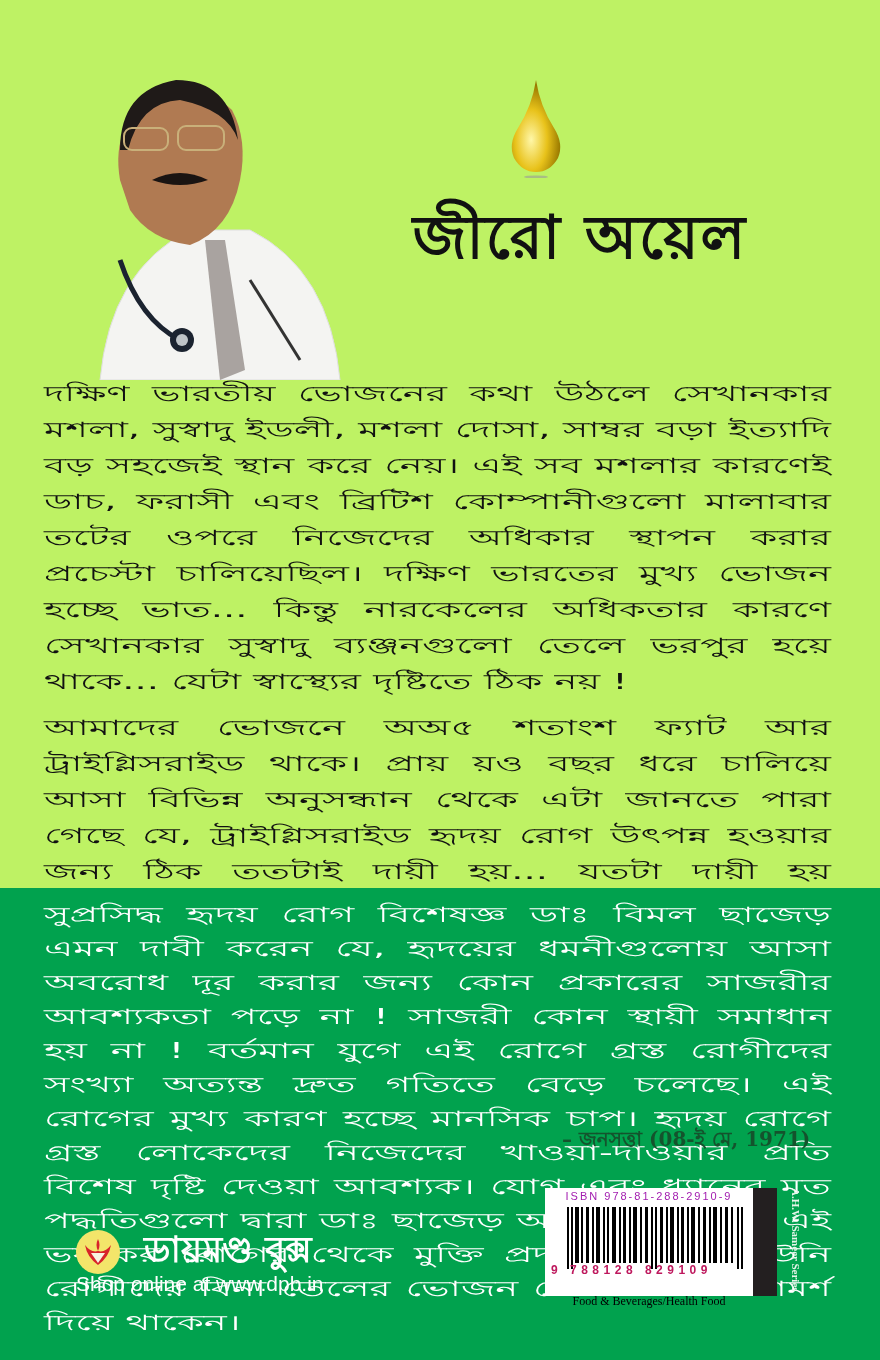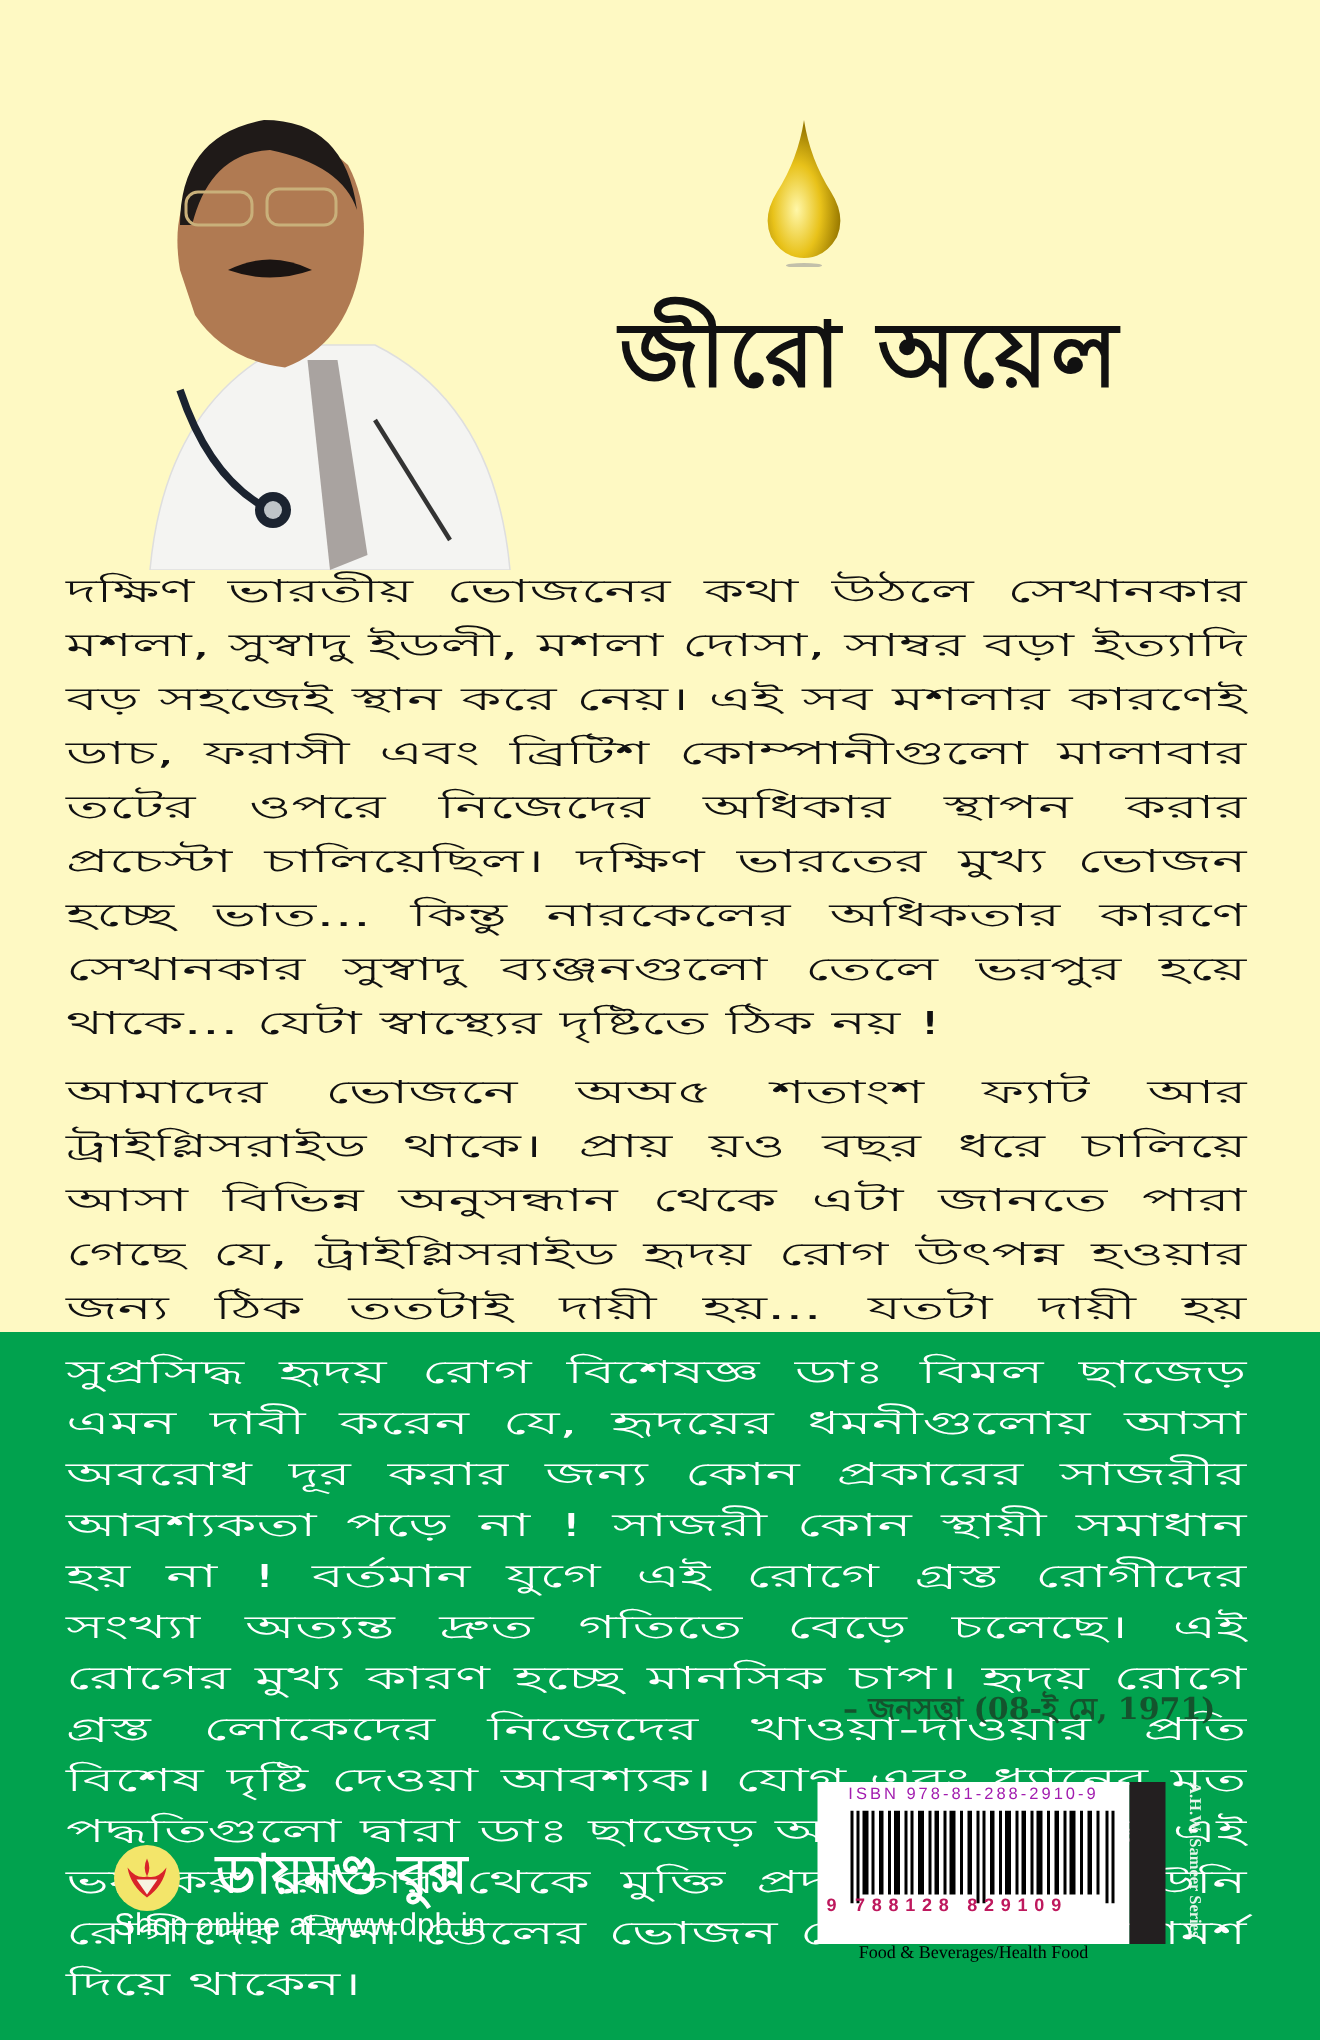--- a/index.html
+++ b/index.html
@@ -1,17 +1,17 @@
 <!DOCTYPE html>
 <html><head>
 <meta charset="utf-8">
 <style>
   html, body { margin:0; padding:0; }
   body { width:880px; height:1360px; position:relative; overflow:hidden; background:#ffffff; font-family:"DejaVu Sans", sans-serif; }
-  .top { position:absolute; left:0; top:0; width:880px; height:888px; background:#fef9c3; }
+  .top { position:absolute; left:0; top:0; width:880px; height:888px; background:#bef264; }
   .portrait { position:absolute; left:80px; top:40px; width:270px; height:340px; }
   .drop { position:absolute; left:506px; top:78px; width:60px; height:100px; }
   .title { position:absolute; left:380px; top:204px; width:400px; text-align:center; font-family:"DejaVu Serif", serif; font-size:60px; line-height:66px; color:#111; font-weight:bold; letter-spacing:2px; }
   .subtitle { position:absolute; left:320px; top:276px; width:520px; text-align:center; font-family:"DejaVu Serif", serif; font-size:42px; line-height:50px; color:#e3171f; font-weight:bold; letter-spacing:1px; }
   .body-text { position:absolute; left:44px; top:376px; width:430px; transform-origin:0 0; }
   .para { font-family:"DejaVu Sans", sans-serif; font-size:21px; line-height:36px; color:#111; text-align:justify; margin:0 0 10px 0; width:430px; }
   .green { position:absolute; left:0; top:888px; width:880px; height:472px; background:#01a24e; }
   .gpara { position:absolute; left:44px; top:898px; width:430px; font-size:21px; line-height:34px; color:#ffffff; text-align:justify; }
   .source { position:absolute; left:562px; top:1124px; font-size:20px; color:#14532d; font-family:"DejaVu Serif", serif;font-weight:bold; }
   .logo { position:absolute; left:76px; top:1222px; display:flex; align-items:center; }

